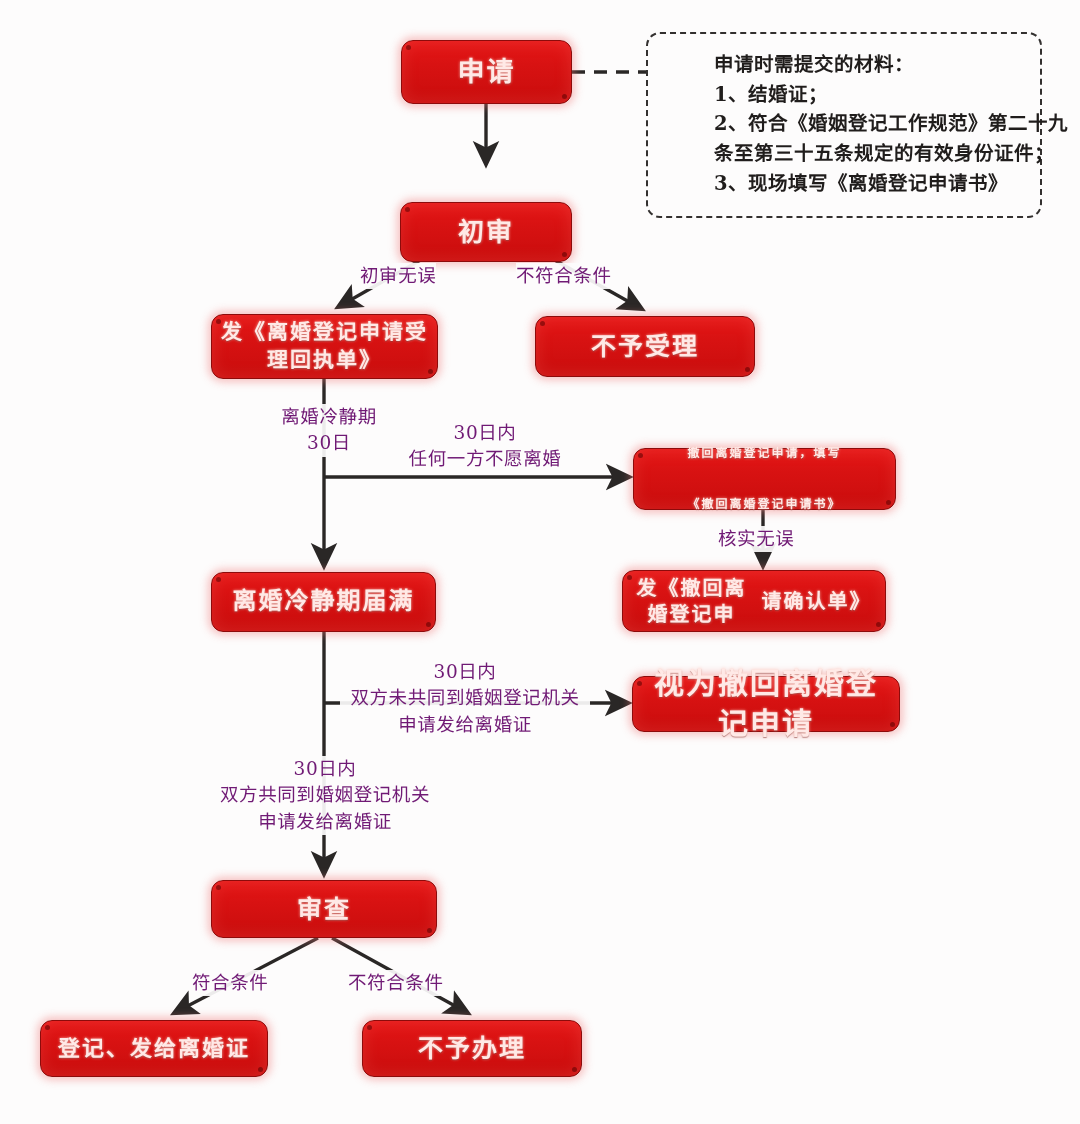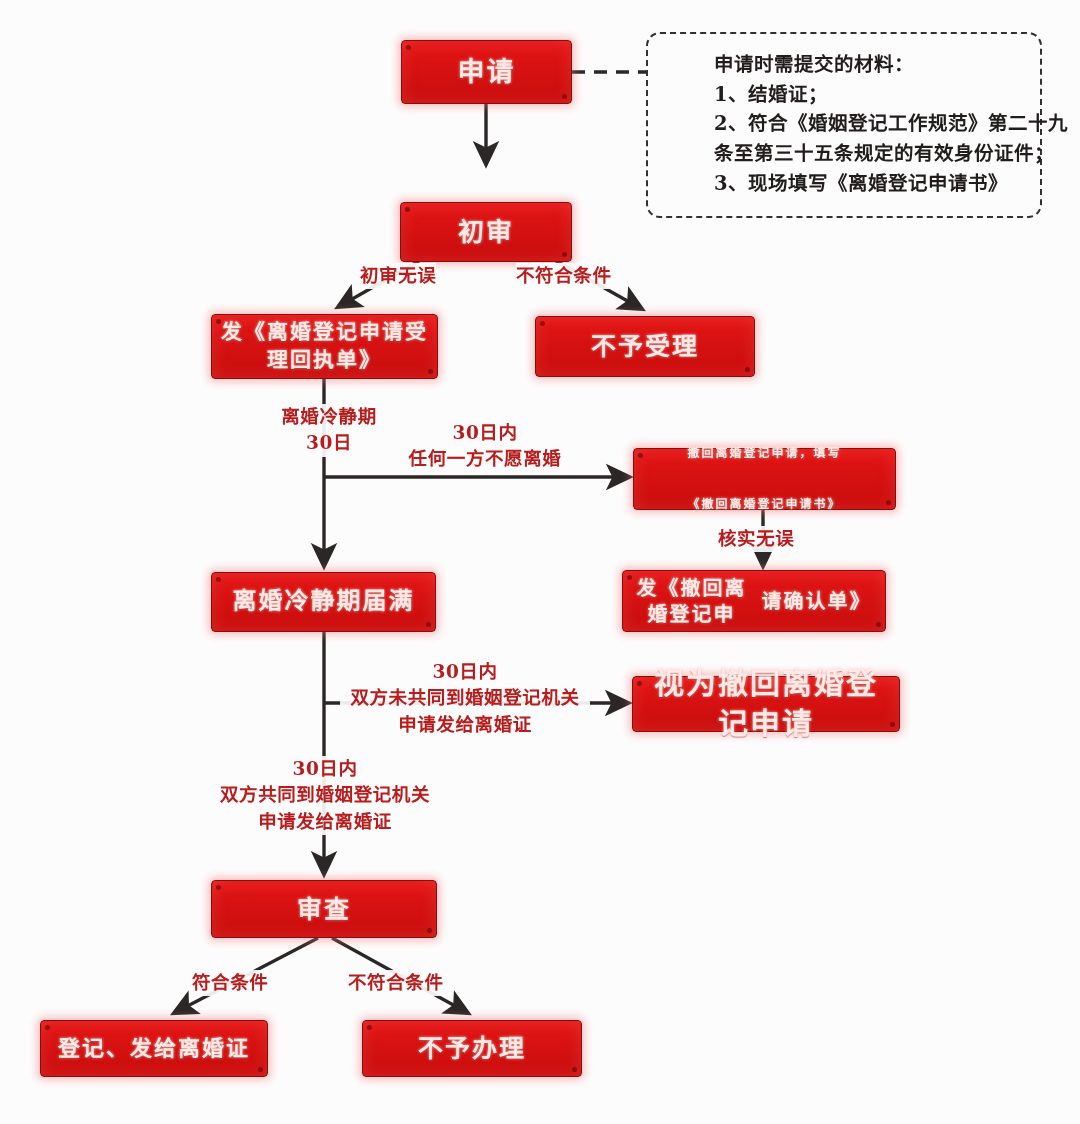--- a/index.html
+++ b/index.html
@@ -24,21 +24,21 @@
     position: absolute;
     box-sizing: border-box;
     display: flex;
     align-items: center;
     justify-content: center;
     text-align: center;
     color: #ffe9e6;
     font-weight: bold;
     letter-spacing: 2px;
     line-height: 1.32;
-    border-radius: 4px;
+    border-radius: 12px;
     border: 1.5px solid #8d0b0b;
     background: linear-gradient(180deg, #e51717 0%, #d81212 38%, #c90d0d 100%);
     box-shadow: 0 0 9px 3px rgba(240, 120, 120, 0.45),
                 inset 0 0 16px rgba(255, 120, 110, 0.25);
     text-shadow: 0 0 3px rgba(255, 210, 200, 0.85),
                  0 1px 1px rgba(90, 0, 0, 0.55);
     padding: 2px 6px;
     z-index: 4;
   }
   .node span { display: block; width: 100%; }
@@ -68,23 +68,23 @@
     padding: 16px 18px 12px 22px;
     letter-spacing: 0.5px;
     background: transparent;
     z-index: 3;
   }
   .note .ln { white-space: nowrap; margin-left: 44px; }
 
   
   .elabel {
     position: absolute;
-    color: #b91c1c;
+    color: #701a75;
     font-family: "DejaVu Serif", "Liberation Serif", serif;
-    font-weight: bold;
+    font-weight: normal;
     font-size: 18.5px;
     line-height: 1.42;
     letter-spacing: 0.6px;
     white-space: nowrap;
     text-align: center;
     background: rgba(253,252,252,0.92);
     z-index: 5;
   }
 
   

